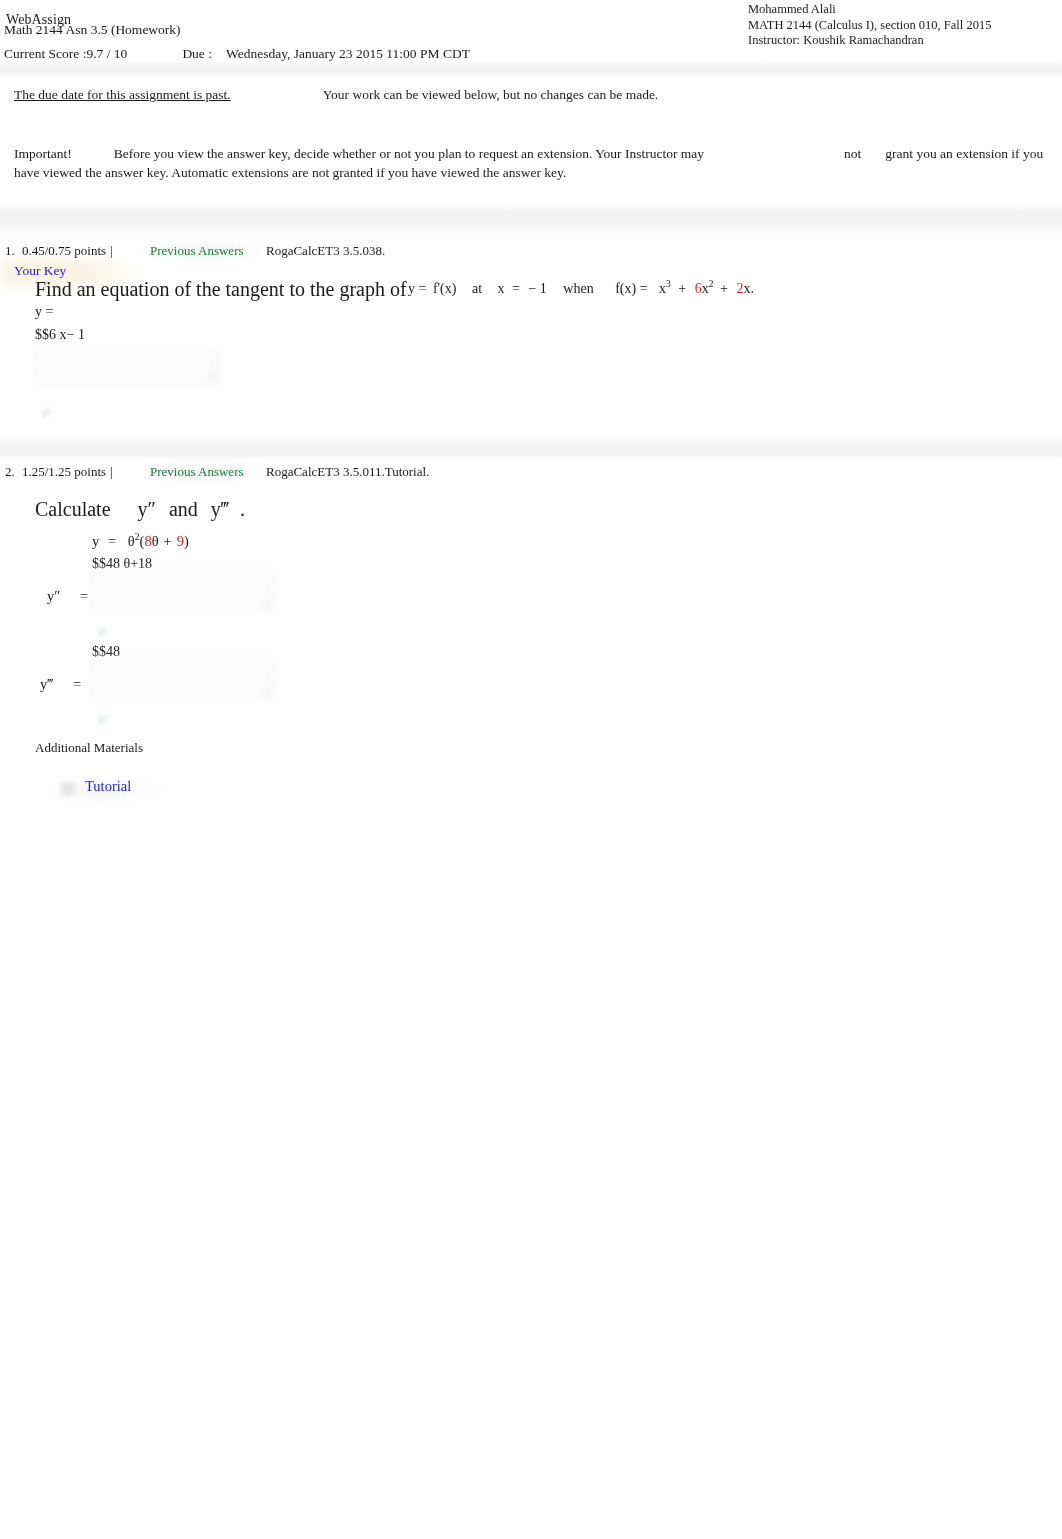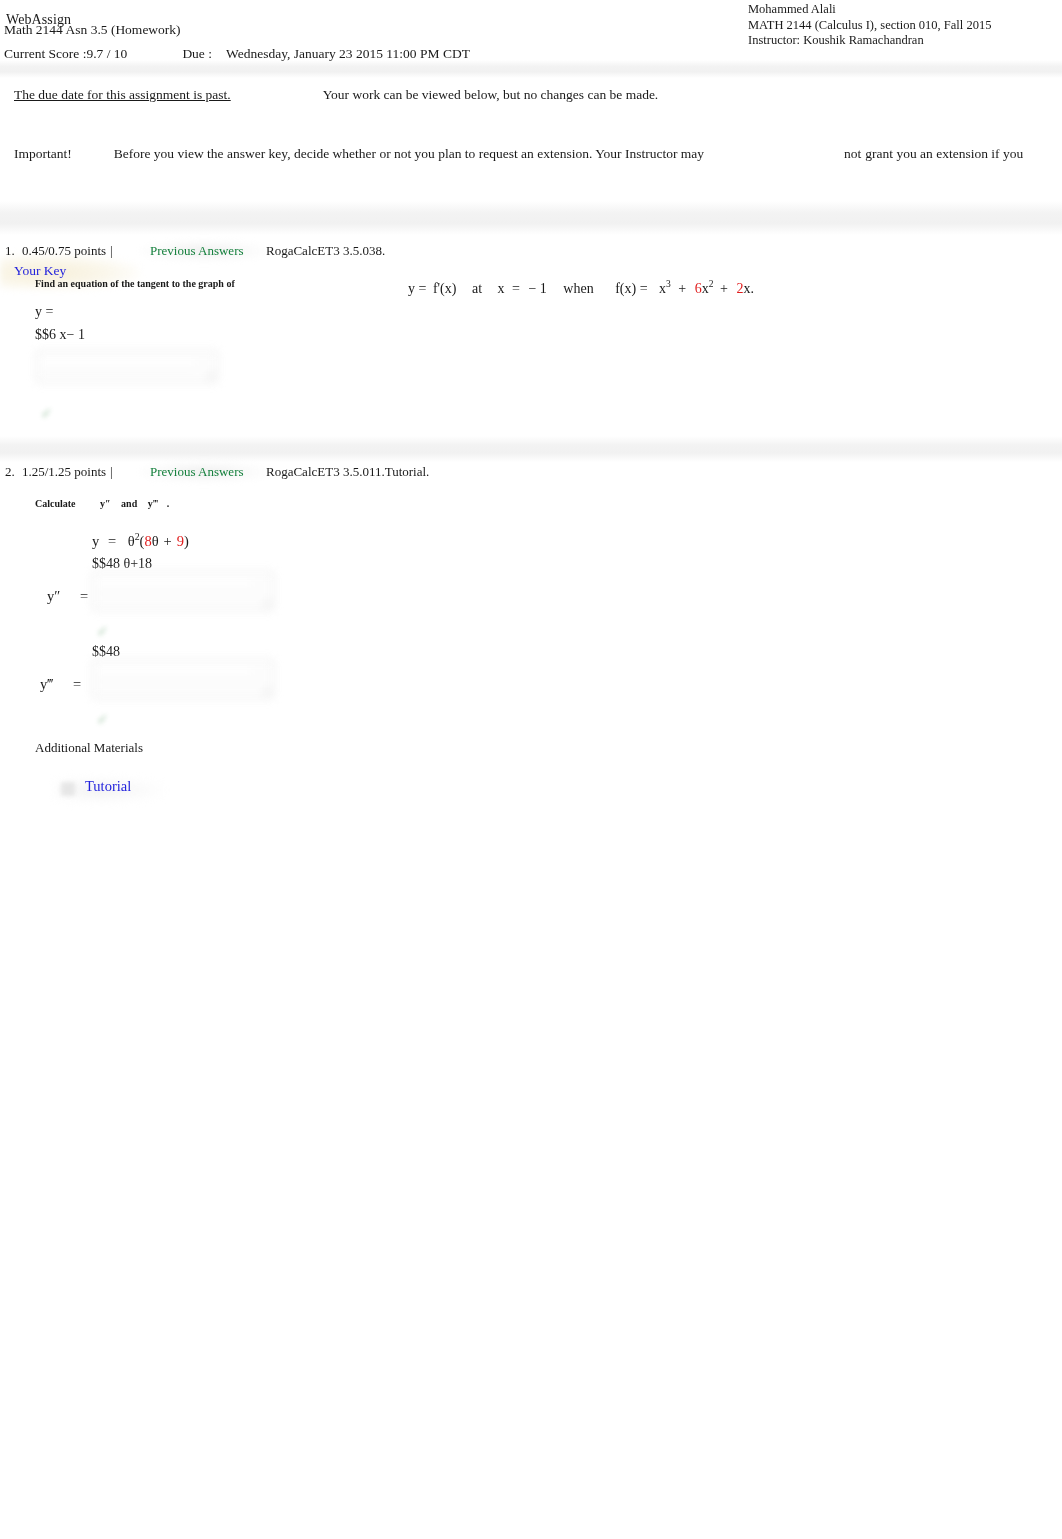--- a/index.html
+++ b/index.html
@@ -90,21 +90,21 @@
   .important {
     position: absolute;
     left: 14px; top: 66px;
     width: 1040px;
     font-size: 13.5px;
     line-height: 19px;
   }
   .important .imp-word { }
   .important .imp-body { display:inline-block; margin-left: 42px; }
   .important .imp-not  { display:inline-block; margin-left: 140px; }
-  .important .imp-tail { display:inline-block; margin-left: 4px; }
+  .important .imp-tail { display:inline-block; margin-left: 24px; }
   .important .line2 { display:block; }
 
   .viewkey-wrap {
     position: absolute;
     left: 0; top: 176px;
     width: 150px; height: 36px;
   }
   .viewkey-bg {
     position: absolute;
     left: 0; top: 0;
@@ -143,21 +143,21 @@
     position:absolute; left: 140px; top: -3px;
     width: 128px; height: 22px;
     background: radial-gradient(ellipse at 50% 50%,
        rgba(238,238,238,0.9) 0%, rgba(248,248,248,0.5) 55%, rgba(255,255,255,0) 80%);
     filter: blur(2.5px);
   }
   .qhead .qcode { position:absolute; left: 266px; }
 
   .qbody { position:absolute; left:0; width:100%; }
 
-  .prompt { font-size: 10px; font-weight: bold; }
+  .prompt { font-size: 20px; }
 
   
   .math { font-family: "Liberation Serif","DejaVu Serif", serif; }
   .mi { font-style: normal; }
   .red { color: #e01b1b; }
   sup.sp { font-size: 0.68em; vertical-align: super; }
 
   
   .ansbox {
     position: absolute;
@@ -235,20 +235,21 @@
 
 <div class="band band-header"></div>
 
 <div class="notice">
   <div class="notice-line1">
     <span>The due date for this assignment is past.</span><span class="second">Your work can be viewed below, but no changes can be made.</span>
   </div>
 
   <div class="important">
     <span class="imp-word">Important!</span><span class="imp-body">Before you view the answer key, decide whether or not you plan to request an extension. Your Instructor may</span><span class="imp-not">not</span><span class="imp-tail">grant you an extension if you</span>
+    <span class="line2">have viewed the answer key. Automatic extensions are not granted if you have viewed the answer key.</span>
   </div>
 
   <div class="viewkey-wrap">
     <div class="viewkey-bg"></div>
     <a class="viewkey" href="#">Your Key</a>
   </div>
 </div>
 
 <div class="band band-notice"></div>
 

